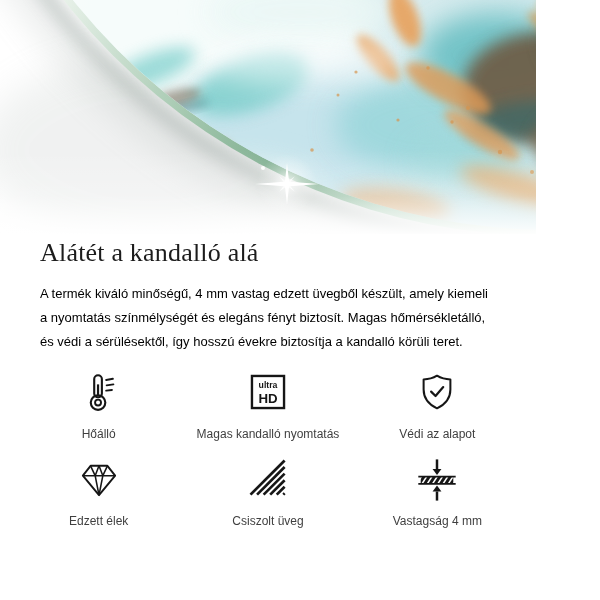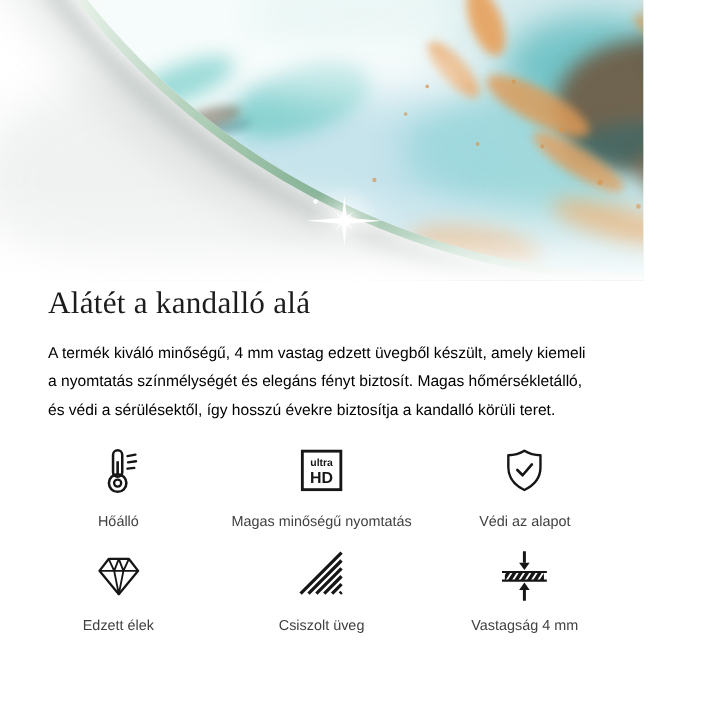--- a/index.html
+++ b/index.html
@@ -192,21 +192,21 @@
     </div>
 
     <div class="feature">
       <div class="icon-box">
         <svg width="44" height="44" viewBox="0 0 48 48" fill="none" stroke="#161616">
           <rect x="6.5" y="6.5" width="35" height="35" stroke-width="2.6"></rect>
           <text x="24" y="20" text-anchor="middle" stroke="none" fill="#161616" font-size="9.5" font-weight="700">ultra</text>
           <text x="24" y="35.5" text-anchor="middle" stroke="none" fill="#161616" font-size="14.5" font-weight="800">HD</text>
         </svg>
       </div>
-      <div class="feature-label">Magas minőségű nyomtatás</div>
+      <div class="feature-label">Magas kandalló nyomtatás</div>
     </div>
 
     <div class="feature">
       <div class="icon-box">
         <svg width="44" height="44" viewBox="0 0 48 48" fill="none" stroke="#161616">
           <path d="M24 6.2 C28.4 8.9 33.3 10.2 38.6 10.3 L38.6 21.2 C38.6 30.8 32.8 37.6 24 41.8 C15.2 37.6 9.4 30.8 9.4 21.2 L9.4 10.3 C14.7 10.2 19.6 8.9 24 6.2 Z" stroke-width="2.2" stroke-linejoin="round"></path>
           <path d="M17.6 23.6 L22.4 28.4 L30.8 18.6" stroke-width="2.4" stroke-linecap="round" stroke-linejoin="round"></path>
         </svg>
       </div>
       <div class="feature-label">Védi az alapot</div>

